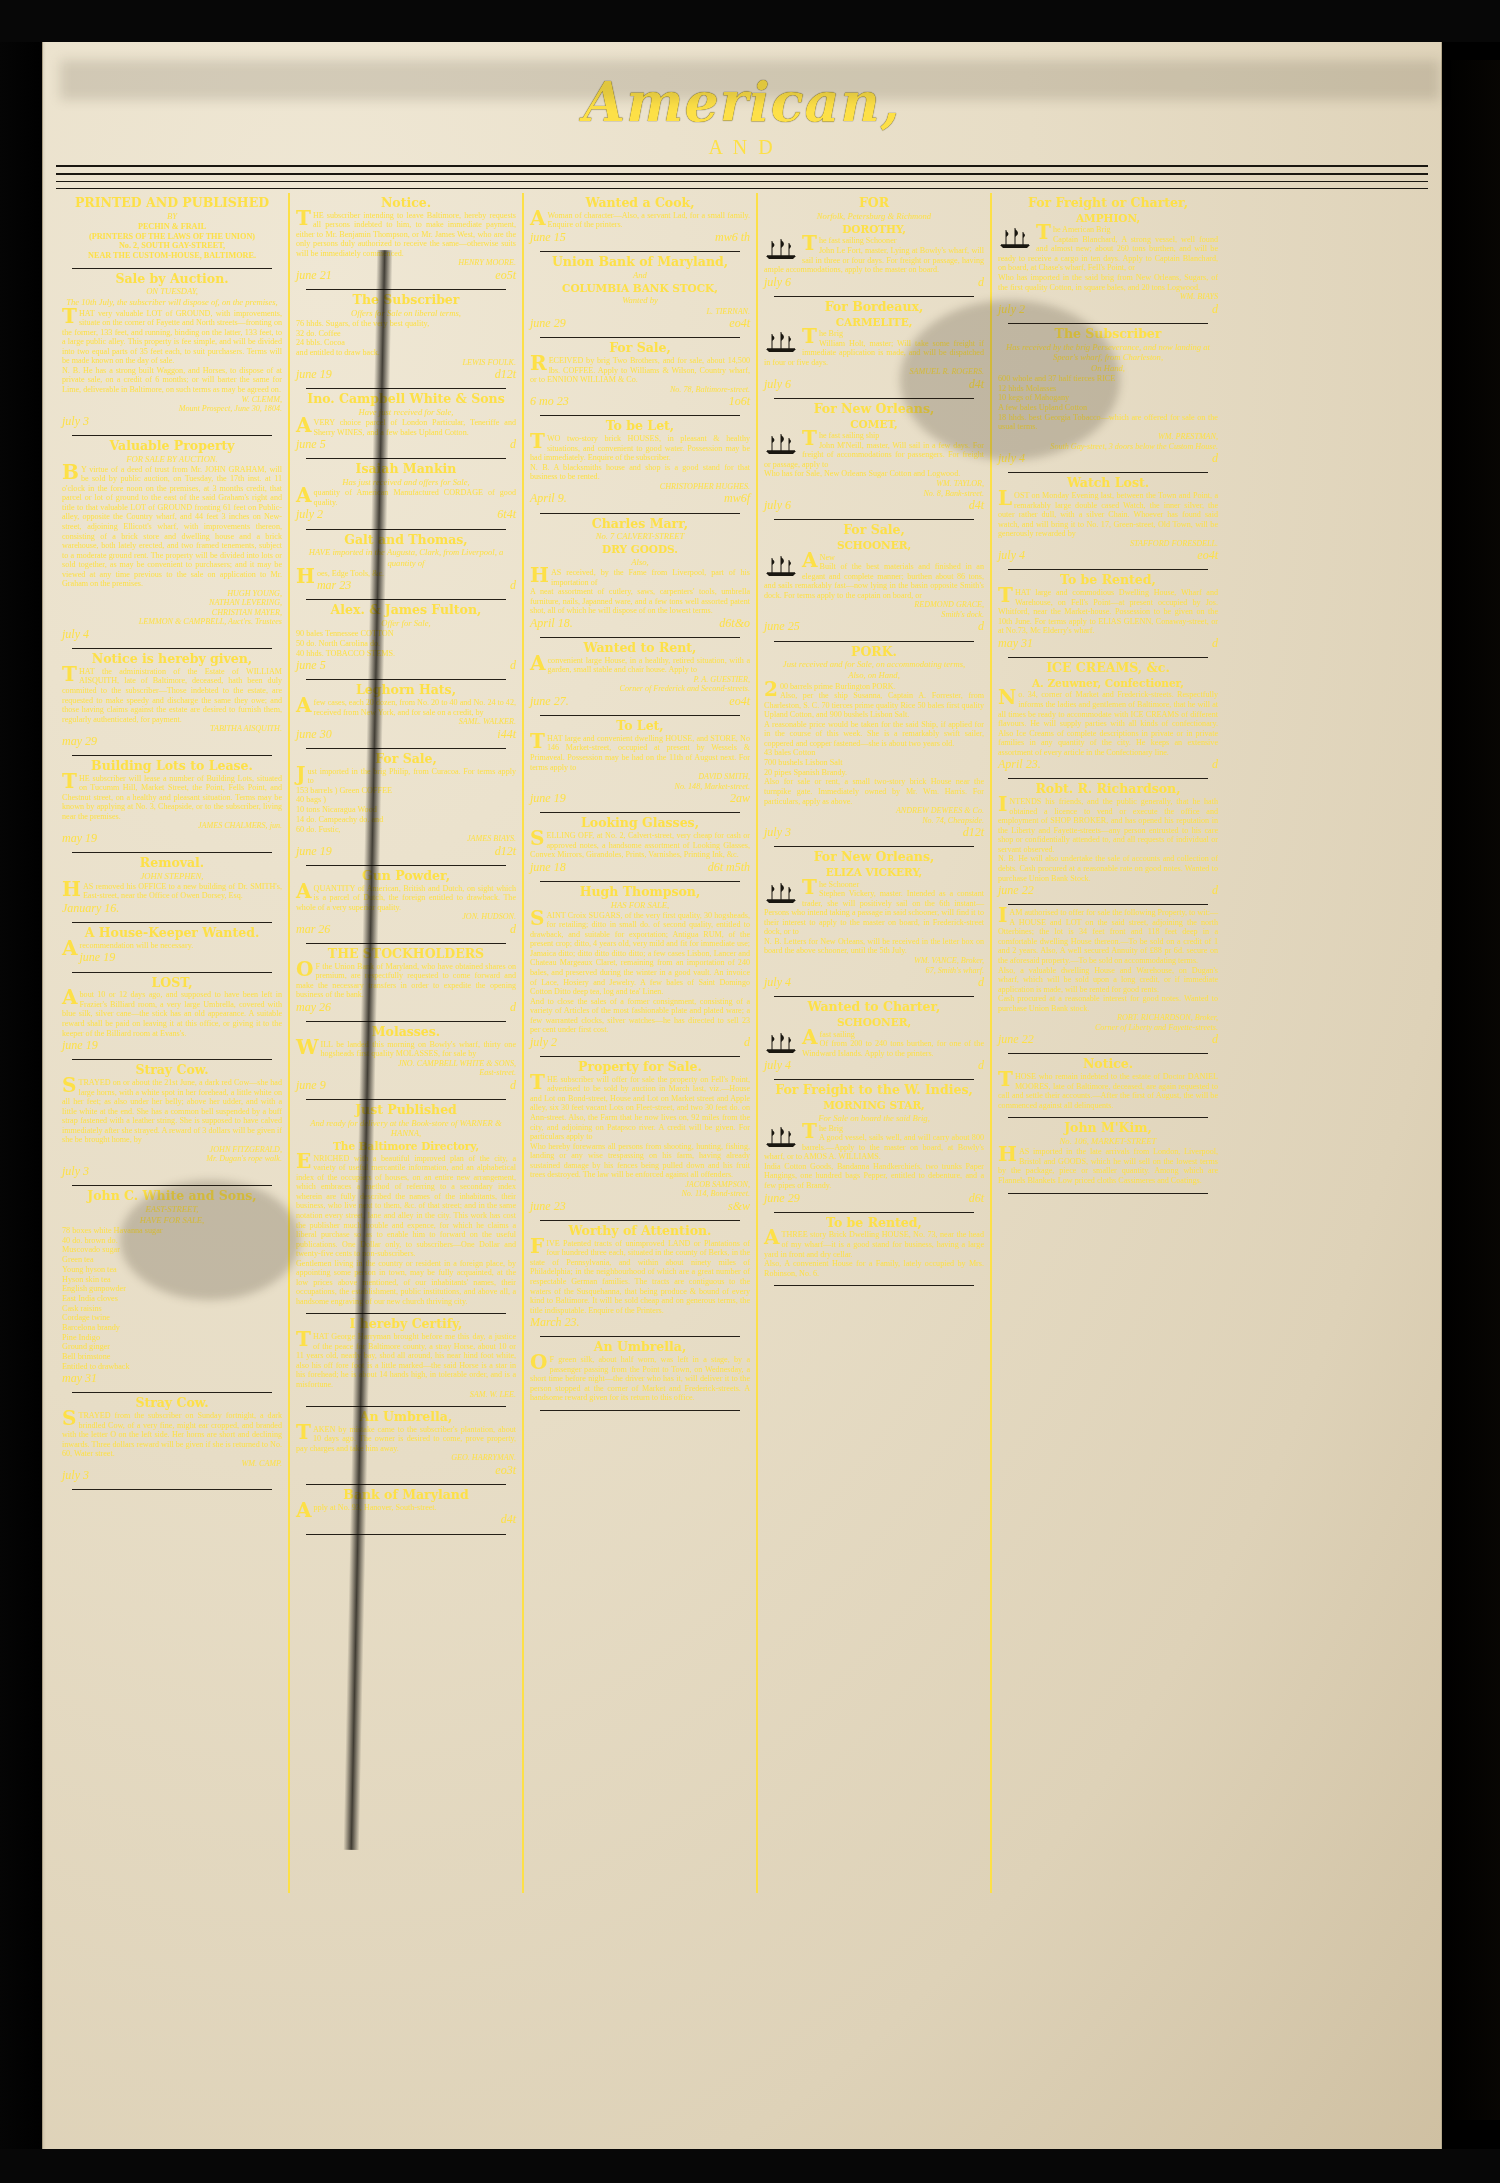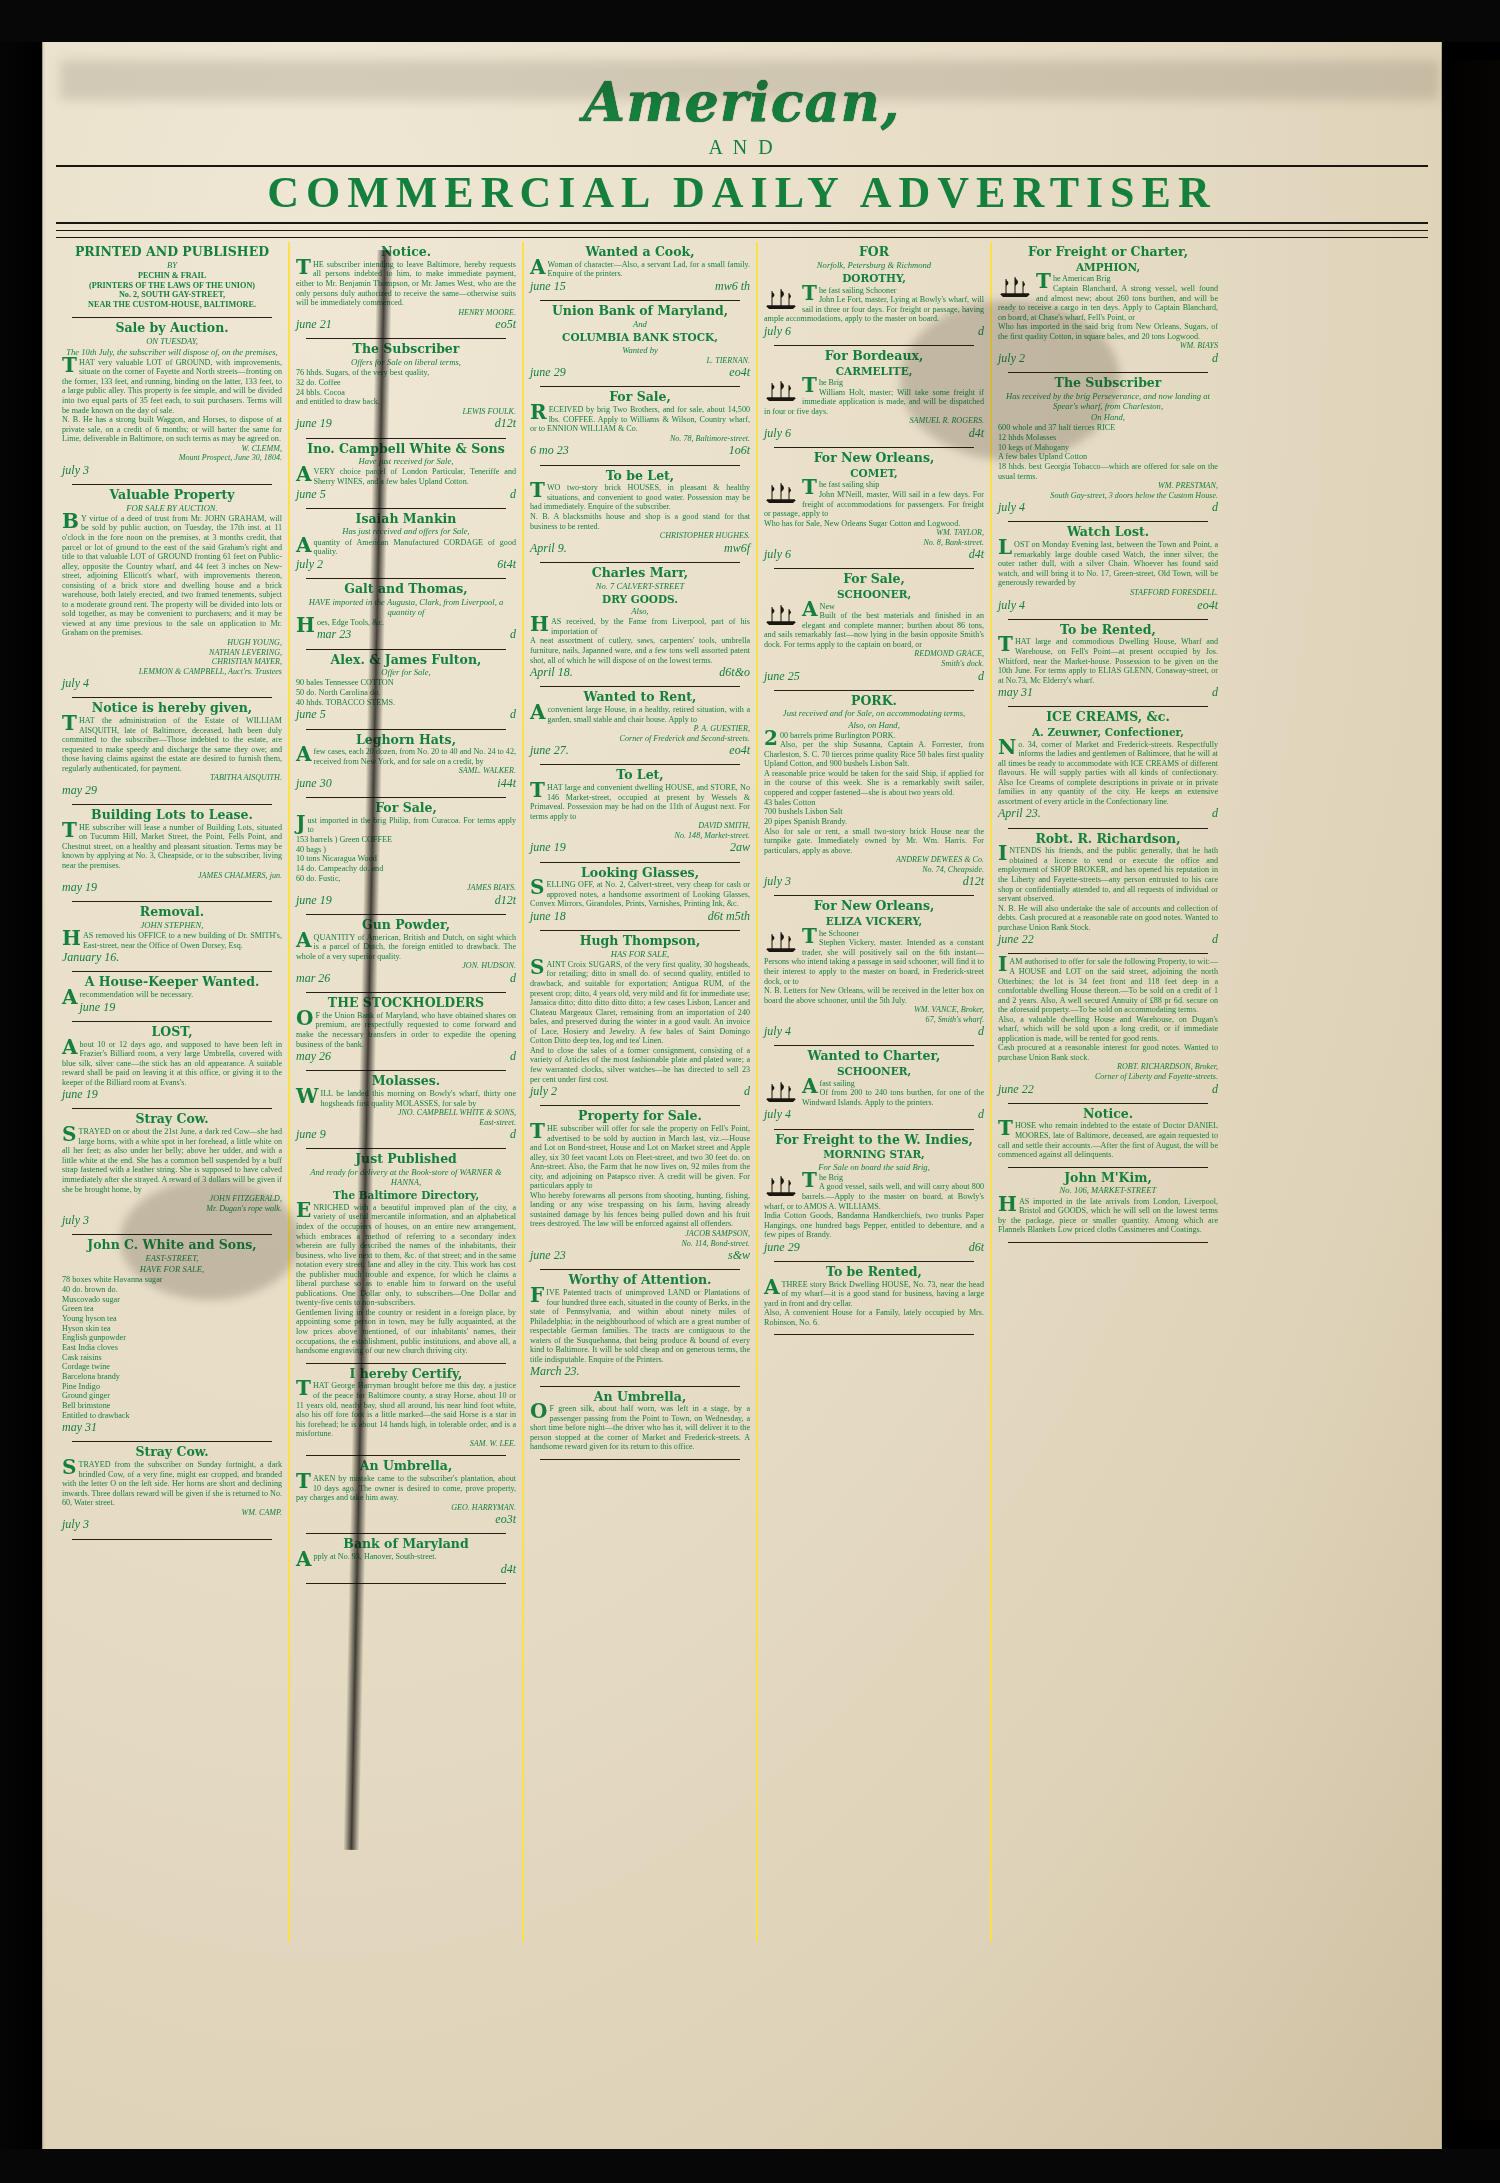--- a/index.html
+++ b/index.html
@@ -13,21 +13,21 @@
   
   #sheet{
     position:absolute;left:42px;top:30px;width:1400px;height:2120px;
     background:
       radial-gradient(ellipse at 20% 12%, #efe7d4 0%, #e7ddc6 45%, #ded2b8 75%, #cfc0a2 100%);
     box-shadow:0 0 0 1px #b5a88c inset;
   }
 
   #paper{
     position:absolute;left:56px;top:44px;width:1372px;height:2090px;
-    color:#15803d;
+    color:#fde047;
   }
 
   
   .masthead{position:relative;text-align:center;}
   .masthead .title{
     font-family:"DejaVu Serif",serif;
     font-size:54px;letter-spacing:1px;font-weight:700;
     font-style:italic;
     margin-top:26px;
     text-shadow:0 0 1px #000;
@@ -115,21 +115,20 @@
 
 <div id="page">
   <div id="sheet"></div>
 
   <div id="paper">
 
     <div class="masthead">
       <div class="title">American,</div>
       <div class="and">A N D</div>
       <div class="rule"></div>
-      <div class="sub">COMMERCIAL DAILY ADVERTISER</div>
       <div class="rule"></div>
       <div class="rule thin"></div>
     </div>
 
     <div class="rule thin"></div>
 
     <div id="cols">
         <div class="col">
           <div class="ad">
             <div class="hd">PRINTED AND PUBLISHED</div>

